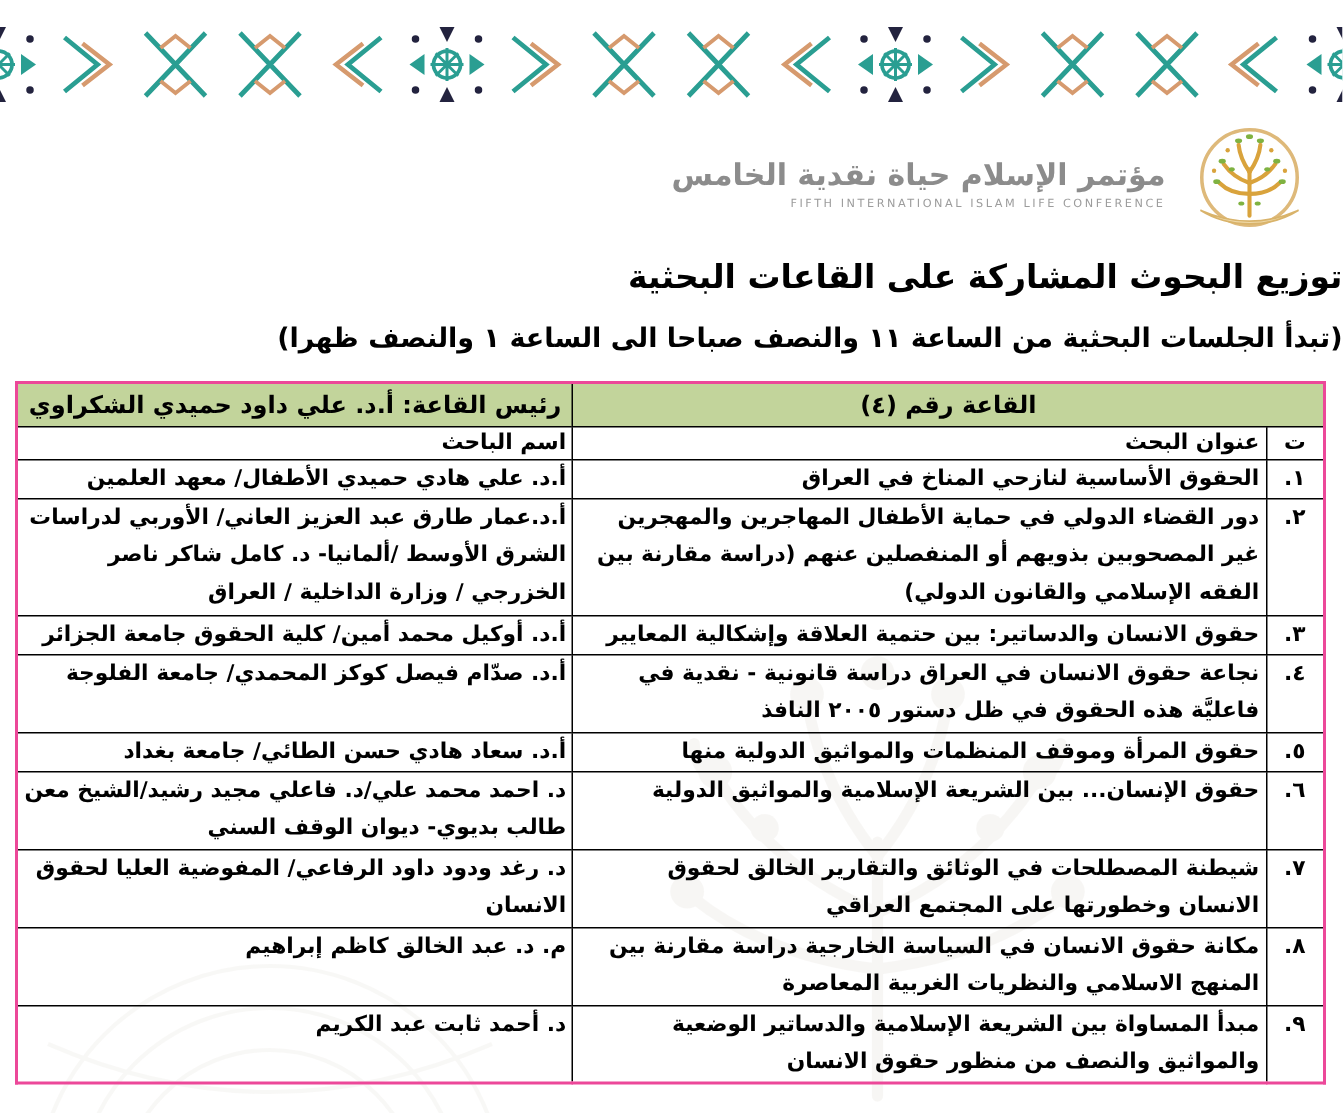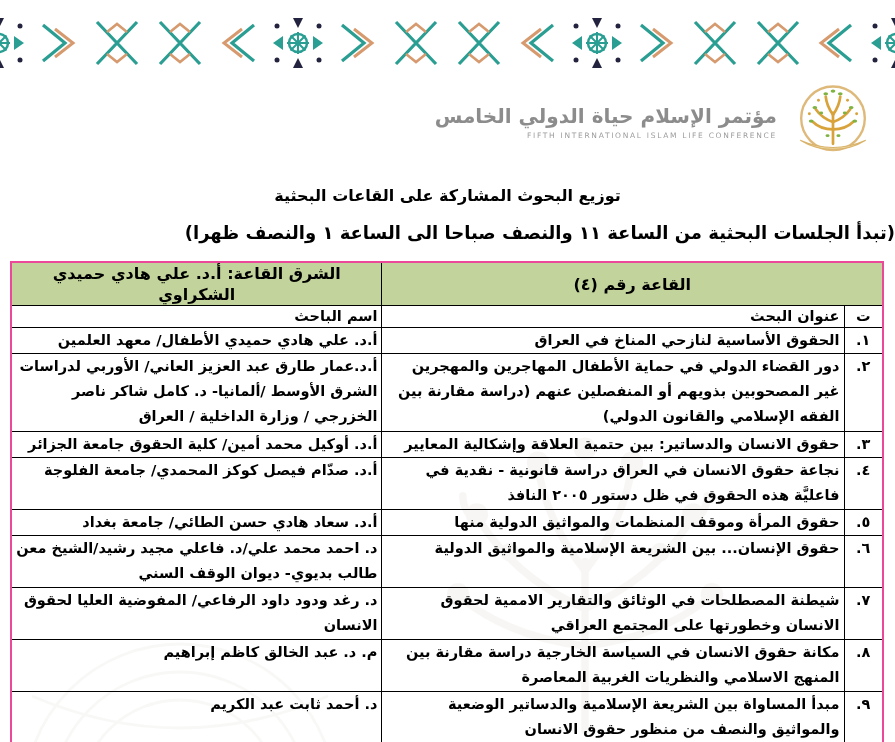--- a/index.html
+++ b/index.html
@@ -14,21 +14,21 @@
   .band > :last-child  { margin-right:-30px; }
 
   
   .logo-row { direction:ltr; display:flex; justify-content:flex-end; align-items:center;
               gap:10px; margin:12px 16px 0 0; height:80px; }
   .logo-text { text-align:right; }
   .logo-ar { font-size:20px; color:#8c8c8c; font-weight:bold; line-height:24px; }
   .logo-en { font-size:7.5px; color:#9c9c9c; letter-spacing:1.7px; margin-top:3px; }
 
   
-  .doc-title    { text-align:center; font-weight:bold; font-size:16px; color:#000; margin-top:24px; }
+  .doc-title    { font-weight:bold; font-size:22px; color:#000; margin-top:11px; }
   .doc-subtitle { text-align:right; font-weight:bold; font-size:18px; color:#000; margin-top:17px; }
 
   
   table { border-collapse:collapse; table-layout:fixed; width:872px;
           margin:18px 11px 0 12px; direction:rtl; border:2px solid #ec4899; position:relative; z-index:2; background:transparent; }
   td { border:1px solid #000; font-weight:bold; font-size:14.5px; color:#000;
        padding:0 4px; line-height:25px; vertical-align:top; overflow:hidden; }
   tr.green td { background:#c2d49b; text-align:center; vertical-align:middle;
                 height:29px; font-size:16px; line-height:21px; }
   tr.cols td  { height:22px; line-height:21px; }
@@ -187,21 +187,21 @@
     <circle cx="8" cy="10" r="2.5" fill="#23233F"></circle>
         <circle cx="50" cy="10" r="2.5" fill="#23233F"></circle>
     <circle cx="8" cy="44" r="2.5" fill="#23233F"></circle>
         <circle cx="50" cy="44" r="2.5" fill="#23233F"></circle>
       </g>
   </svg>
 </div>
 
 <div class="logo-row">
   <div class="logo-text">
-    <div class="logo-ar">مؤتمر الإسلام حياة الدولي الخامس</div>
+    <div class="logo-ar">مؤتمر الإسلام حياة نقدية الخامس</div>
     <div class="logo-en">FIFTH INTERNATIONAL ISLAM LIFE CONFERENCE</div>
   </div>
   <svg width="92" height="80" viewBox="0 0 100 88">
     <circle cx="50" cy="40" r="35" fill="none" stroke="#DEB97A" stroke-width="2.6"></circle>
     <path d="M14 64 Q50 80 86 64 Q70 74 50 74 Q30 74 14 64 Z" fill="#EFD9A8" stroke="#D9B36A" stroke-width="1.2"></path>
     <g fill="none" stroke="#D9A33C" stroke-width="3" stroke-linecap="round">
       <path d="M50 68 L50 34"></path>
       <path d="M50 44 Q38 40 31 30"></path>
         <path d="M50 44 Q62 40 69 30"></path>
       <path d="M50 36 Q43 26 42 16"></path>
@@ -236,21 +236,21 @@
 
 <table>
   <colgroup>
       <col style="width:39px">
       <col style="width:462px">
       <col style="width:371px">
     </colgroup>
   <tbody>
       <tr class="green">
     <td colspan="2">القاعة رقم (٤)</td>
-    <td>الشرق القاعة: أ.د. علي هادي حميدي الشكراوي</td>
+    <td>رئيس القاعة: أ.د. علي داود حميدي الشكراوي</td>
   </tr>
   <tr class="cols">
     <td class="num">ت</td>
     <td>عنوان البحث</td>
     <td>اسم الباحث</td>
   </tr>
   <tr class="l1">
     <td class="num">١.</td>
     <td>الحقوق الأساسية لنازحي المناخ في العراق</td>
     <td>أ.د. علي هادي حميدي الأطفال/ معهد العلمين</td>
@@ -275,21 +275,21 @@
     <td>حقوق المرأة وموقف المنظمات والمواثيق الدولية منها</td>
     <td>أ.د. سعاد هادي حسن الطائي/ جامعة بغداد</td>
   </tr>
   <tr class="l2">
     <td class="num">٦.</td>
     <td>حقوق الإنسان... بين الشريعة الإسلامية والمواثيق الدولية</td>
     <td>د. احمد محمد علي/د. فاعلي مجيد رشيد/الشيخ معن طالب بديوي- ديوان الوقف السني</td>
   </tr>
   <tr class="l2">
     <td class="num">٧.</td>
-    <td>شيطنة المصطلحات في الوثائق والتقارير الاممية لحقوق الانسان وخطورتها على المجتمع العراقي</td>
+    <td>شيطنة المصطلحات في الوثائق والتقارير الخالق لحقوق الانسان وخطورتها على المجتمع العراقي</td>
     <td>د. رغد ودود داود الرفاعي/ المفوضية العليا لحقوق الانسان</td>
   </tr>
   <tr class="l2">
     <td class="num">٨.</td>
     <td>مكانة حقوق الانسان في السياسة الخارجية دراسة مقارنة بين المنهج الاسلامي والنظريات الغربية المعاصرة</td>
     <td>م. د. عبد الخالق كاظم إبراهيم</td>
   </tr>
   <tr class="l2">
     <td class="num">٩.</td>
     <td>مبدأ المساواة بين الشريعة الإسلامية والدساتير الوضعية والمواثيق والنصف من منظور حقوق الانسان</td>

